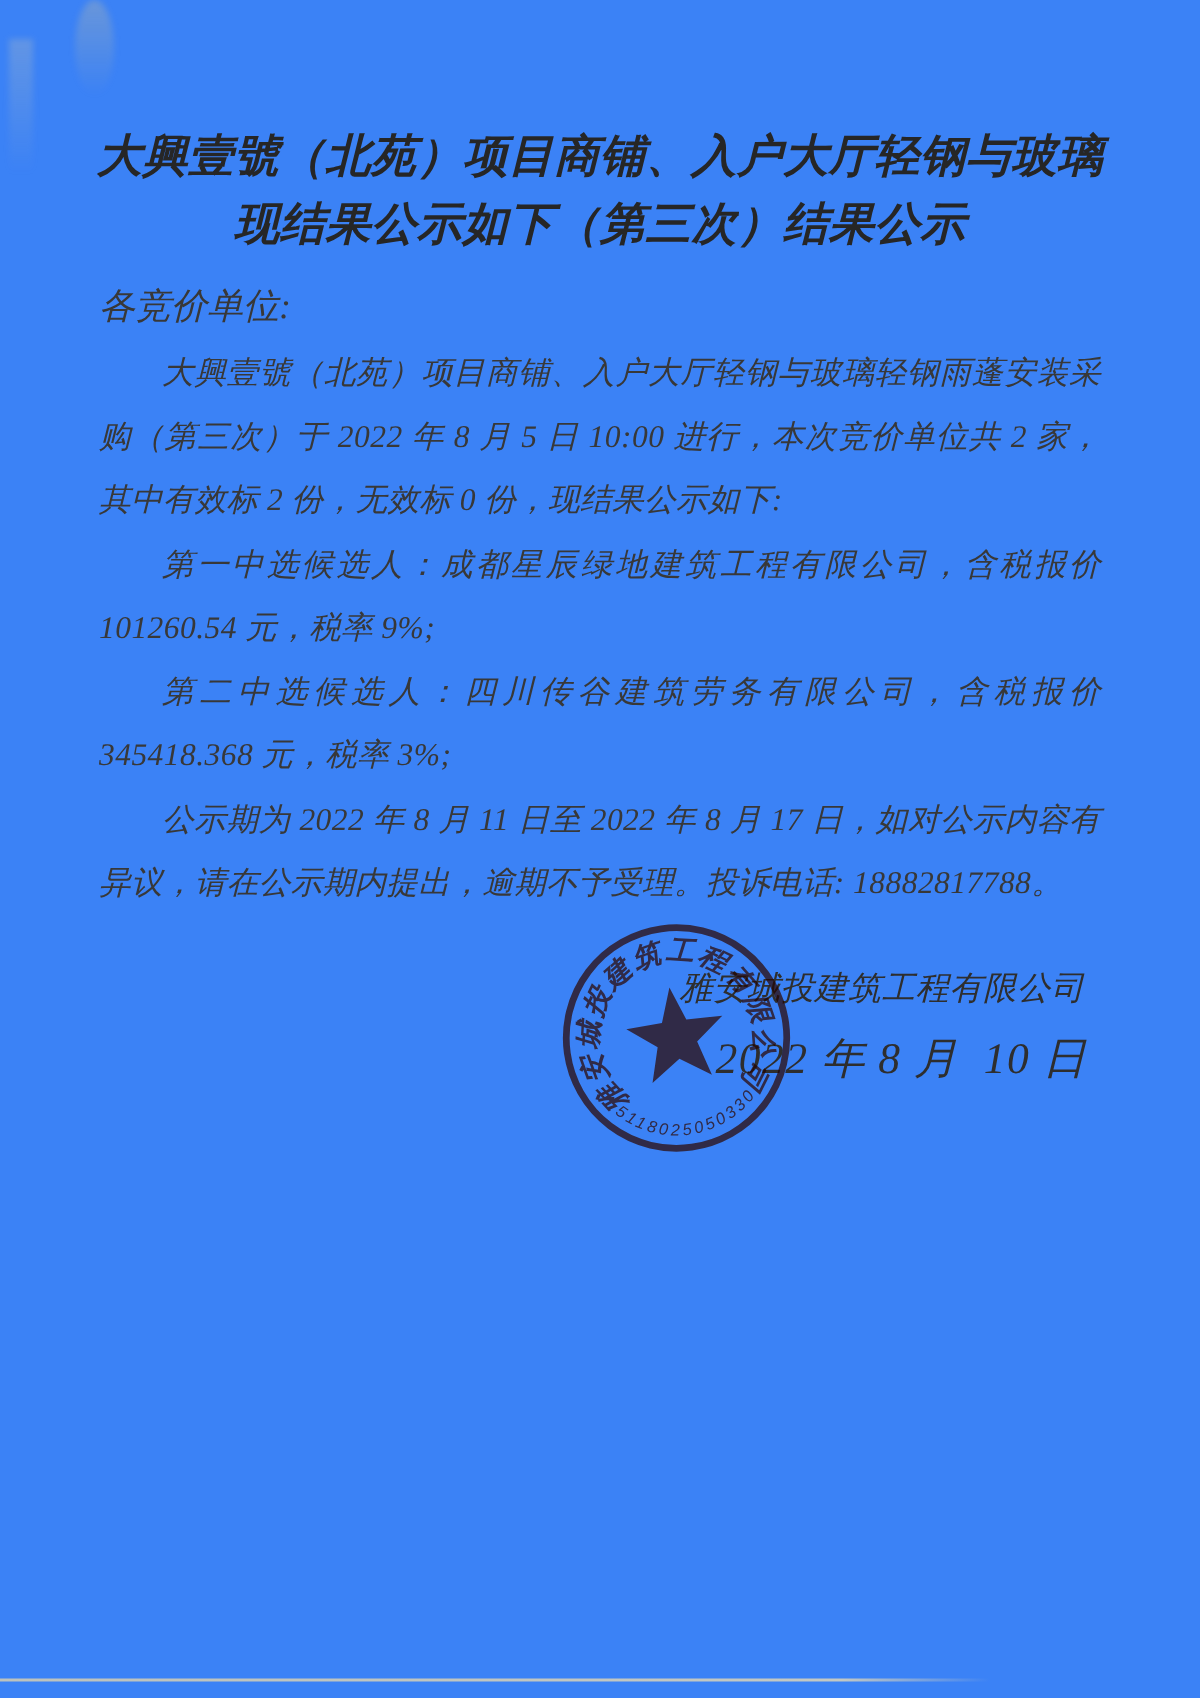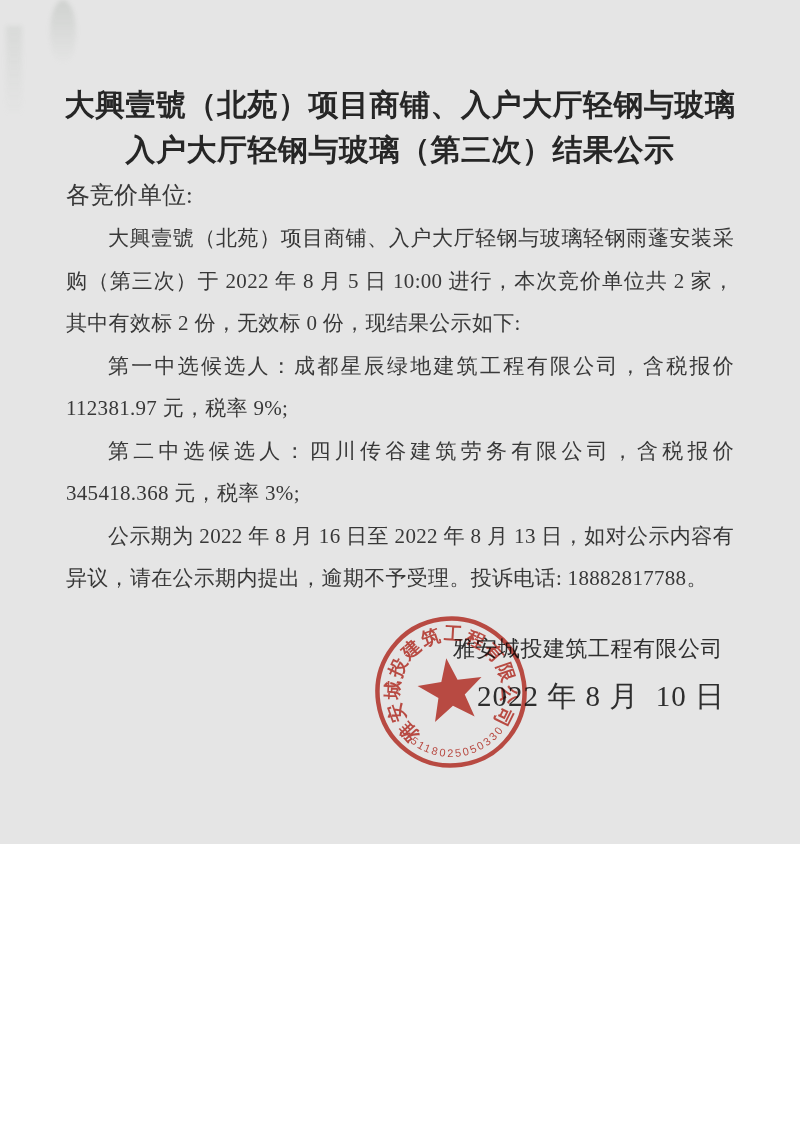--- a/index.html
+++ b/index.html
@@ -1,36 +1,37 @@
 <!DOCTYPE html>
 <html><head>
 <meta charset="utf-8">
 <style>
   html, body { margin: 0; padding: 0; background: #ffffff; }
   .page {
     position: relative;
     width: 800px;
-    height: 844px;
-    background: #e5e5e5;
+    height: 1132px;
+    background: #3b82f6;
     overflow: hidden;
     font-family: "Liberation Serif", "DejaVu Serif", serif;
     color: #383838;
+    font-style: italic;
   }
   .title {
     margin: 82px 36px 0 36px;
     text-align: center;
     font-family: "Liberation Sans", "DejaVu Sans", sans-serif;
     font-weight: 700;
     font-size: 30px;
     line-height: 45px;
     color: #262626;
     letter-spacing: 0.5px;
   }
   .title-line { display: block; }
-  .content { margin: 2px 66px; }
+  .content { margin: 12px 66px; }
   .salutation {
     font-size: 24px;
     line-height: 43px;
   }
   .para {
     margin: 0;
     font-size: 21px;
     line-height: 42.5px;
     text-align: justify;
     text-indent: 2em;
@@ -102,29 +103,29 @@
 </head>
 <body>
 
 <div class="page">
 
   <div class="smudge-a"></div>
   <div class="smudge-b"></div>
 
   <h1 class="title">
     <span class="title-line">大興壹號（北苑）项目商铺、入户大厅轻钢与玻璃</span>
-    <span class="title-line">入户大厅轻钢与玻璃（第三次）结果公示</span>
+    <span class="title-line">现结果公示如下（第三次）结果公示</span>
   </h1>
 
   <div class="content">
     <div class="salutation">各竞价单位:</div>
     <p class="para">大興壹號（北苑）项目商铺、入户大厅轻钢与玻璃轻钢雨蓬安装采购（第三次）于 2022 年 8 月 5 日 10:00 进行，本次竞价单位共 2 家，其中有效标 2 份，无效标 0 份，现结果公示如下:</p>
-    <p class="para">第一中选候选人：成都星辰绿地建筑工程有限公司，含税报价 112381.97 元，税率 9%;</p>
+    <p class="para">第一中选候选人：成都星辰绿地建筑工程有限公司，含税报价 101260.54 元，税率 9%;</p>
     <p class="para">第二中选候选人：四川传谷建筑劳务有限公司，含税报价 345418.368 元，税率 3%;</p>
-    <p class="para">公示期为 2022 年 8 月 16 日至 2022 年 8 月 13 日，如对公示内容有异议，请在公示期内提出，逾期不予受理。投诉电话: 18882817788。</p>
+    <p class="para">公示期为 2022 年 8 月 11 日至 2022 年 8 月 17 日，如对公示内容有异议，请在公示期内提出，逾期不予受理。投诉电话: 18882817788。</p>
 
     <div>
       <div class="sig-company">雅安城投建筑工程有限公司</div>
       <div class="sig-date">2022 年 8 月  10 日</div>
     </div>
   </div>
 
   <svg class="stamp" viewBox="0 0 170 170" aria-hidden="true">
     <g transform="rotate(-8 85 85)">
       <circle cx="85" cy="85" r="73.5" fill="none" stroke="#c63a30" stroke-width="4.5"></circle>

